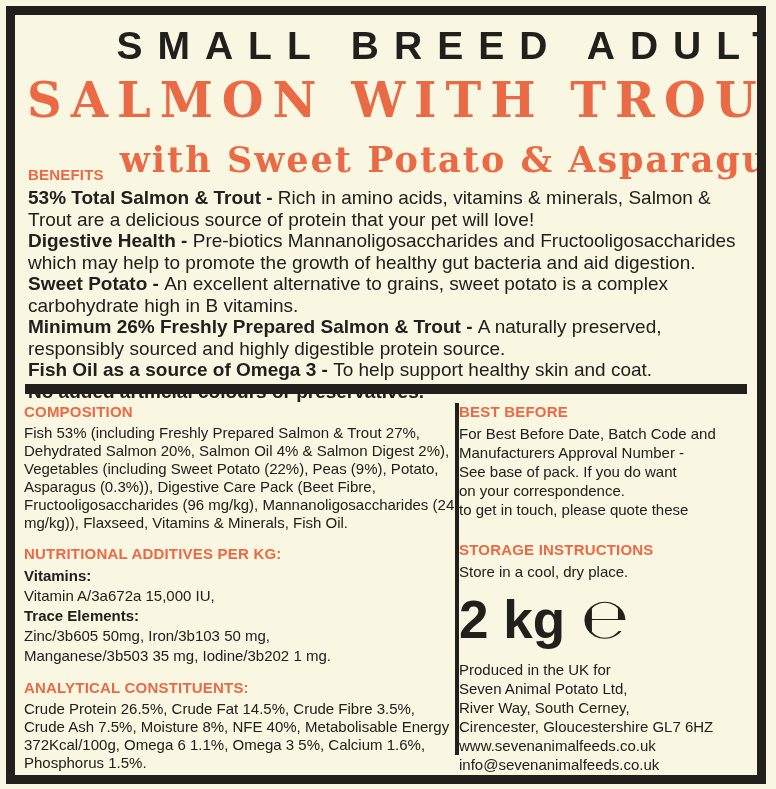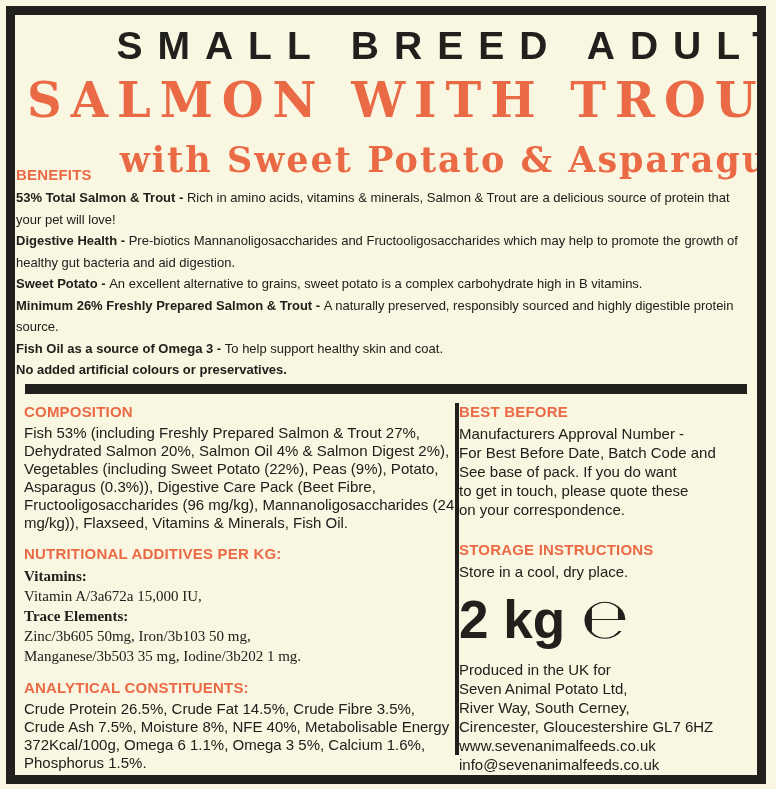--- a/index.html
+++ b/index.html
@@ -29,37 +29,37 @@
     font-family:"DejaVu Serif", serif;
     font-weight:bold;font-size:48px;line-height:47px;
     letter-spacing:9px;color:#eb6a46;white-space:nowrap;margin-top:10px;
   }
   .h-line3{
     font-family:"DejaVu Serif", serif;
     font-weight:bold;font-size:35px;line-height:38px;
     letter-spacing:2px;color:#eb6a46;white-space:nowrap;margin-top:17px;
   }
   
-  .benefits{position:absolute;top:151px;left:1px;width:726px;}
+  .benefits{position:absolute;top:151px;left:13px;width:726px;}
   .sect-heading{
     color:#eb6a46;font-weight:bold;font-size:15px;line-height:18px;
     letter-spacing:0.2px;margin:0 0 3px 0;
   }
-  .benefits p{margin:0;font-size:13px;line-height:21.5px;color:#21201c;}
+  .benefits p{margin:0;font-size:19px;line-height:21.5px;color:#21201c;}
   .benefits b{font-weight:bold;}
   
   .bar{position:absolute;top:369px;left:10px;width:722px;height:10px;background:#21201c;}
   
   .columns{position:absolute;top:388px;left:9px;right:0;bottom:0;display:flex;}
   .col-left{width:431px;flex:0 0 431px;}
   .v-divider{flex:0 0 4px;width:4px;height:352px;background:#21201c;}
   .col-right{flex:1;}
   .body-text{font-size:15px;line-height:18px;margin:0;}
   .col-left .section{margin-bottom:13px;}
-  .add-line{font-size:15px;line-height:20px;white-space:nowrap;font-family:Liberation Serif, serif;}
+  .add-line{font-size:15px;line-height:20px;white-space:nowrap;}
   .bold{font-weight:bold;}
   
   .bb-line, .addr-line{font-size:15px;line-height:19px;white-space:nowrap;}
   .storage-head{margin-top:22px;}
   .weight{margin-top:10px;display:flex;align-items:baseline;white-space:nowrap;}
   .weight-value{
     font-size:53px;line-height:56px;font-weight:bold;
     letter-spacing:0px;color:#21201c;
   }
   .weight-e{
@@ -122,25 +122,25 @@
         <div class="sect-heading">ANALYTICAL CONSTITUENTS:</div>
         <p class="body-text">Crude Protein 26.5%, Crude Fat 14.5%, Crude Fibre 3.5%, Crude Ash 7.5%, Moisture 8%, NFE 40%, Metabolisable Energy 372Kcal/100g, Omega 6 1.1%, Omega 3 5%, Calcium 1.6%, Phosphorus 1.5%.</p>
       </div>
     </div>
 
     <div class="v-divider"></div>
 
     <div class="col-right">
       <div>
         <div class="sect-heading">BEST BEFORE</div>
+        <div class="bb-line">For Best Before Date, Batch Code and</div>
         <div class="bb-line">Manufacturers Approval Number -</div>
-        <div class="bb-line">For Best Before Date, Batch Code and</div>
         <div class="bb-line">See base of pack. If you do want</div>
+        <div class="bb-line">on your correspondence.</div>
         <div class="bb-line">to get in touch, please quote these</div>
-        <div class="bb-line">on your correspondence.</div>
       </div>
 
       <div>
         <div class="sect-heading storage-head">STORAGE INSTRUCTIONS</div>
         <div class="bb-line">Store in a cool, dry place.</div>
       </div>
 
       <div class="weight">
         <span class="weight-value">2 kg</span>
         <span class="weight-e">℮</span>

